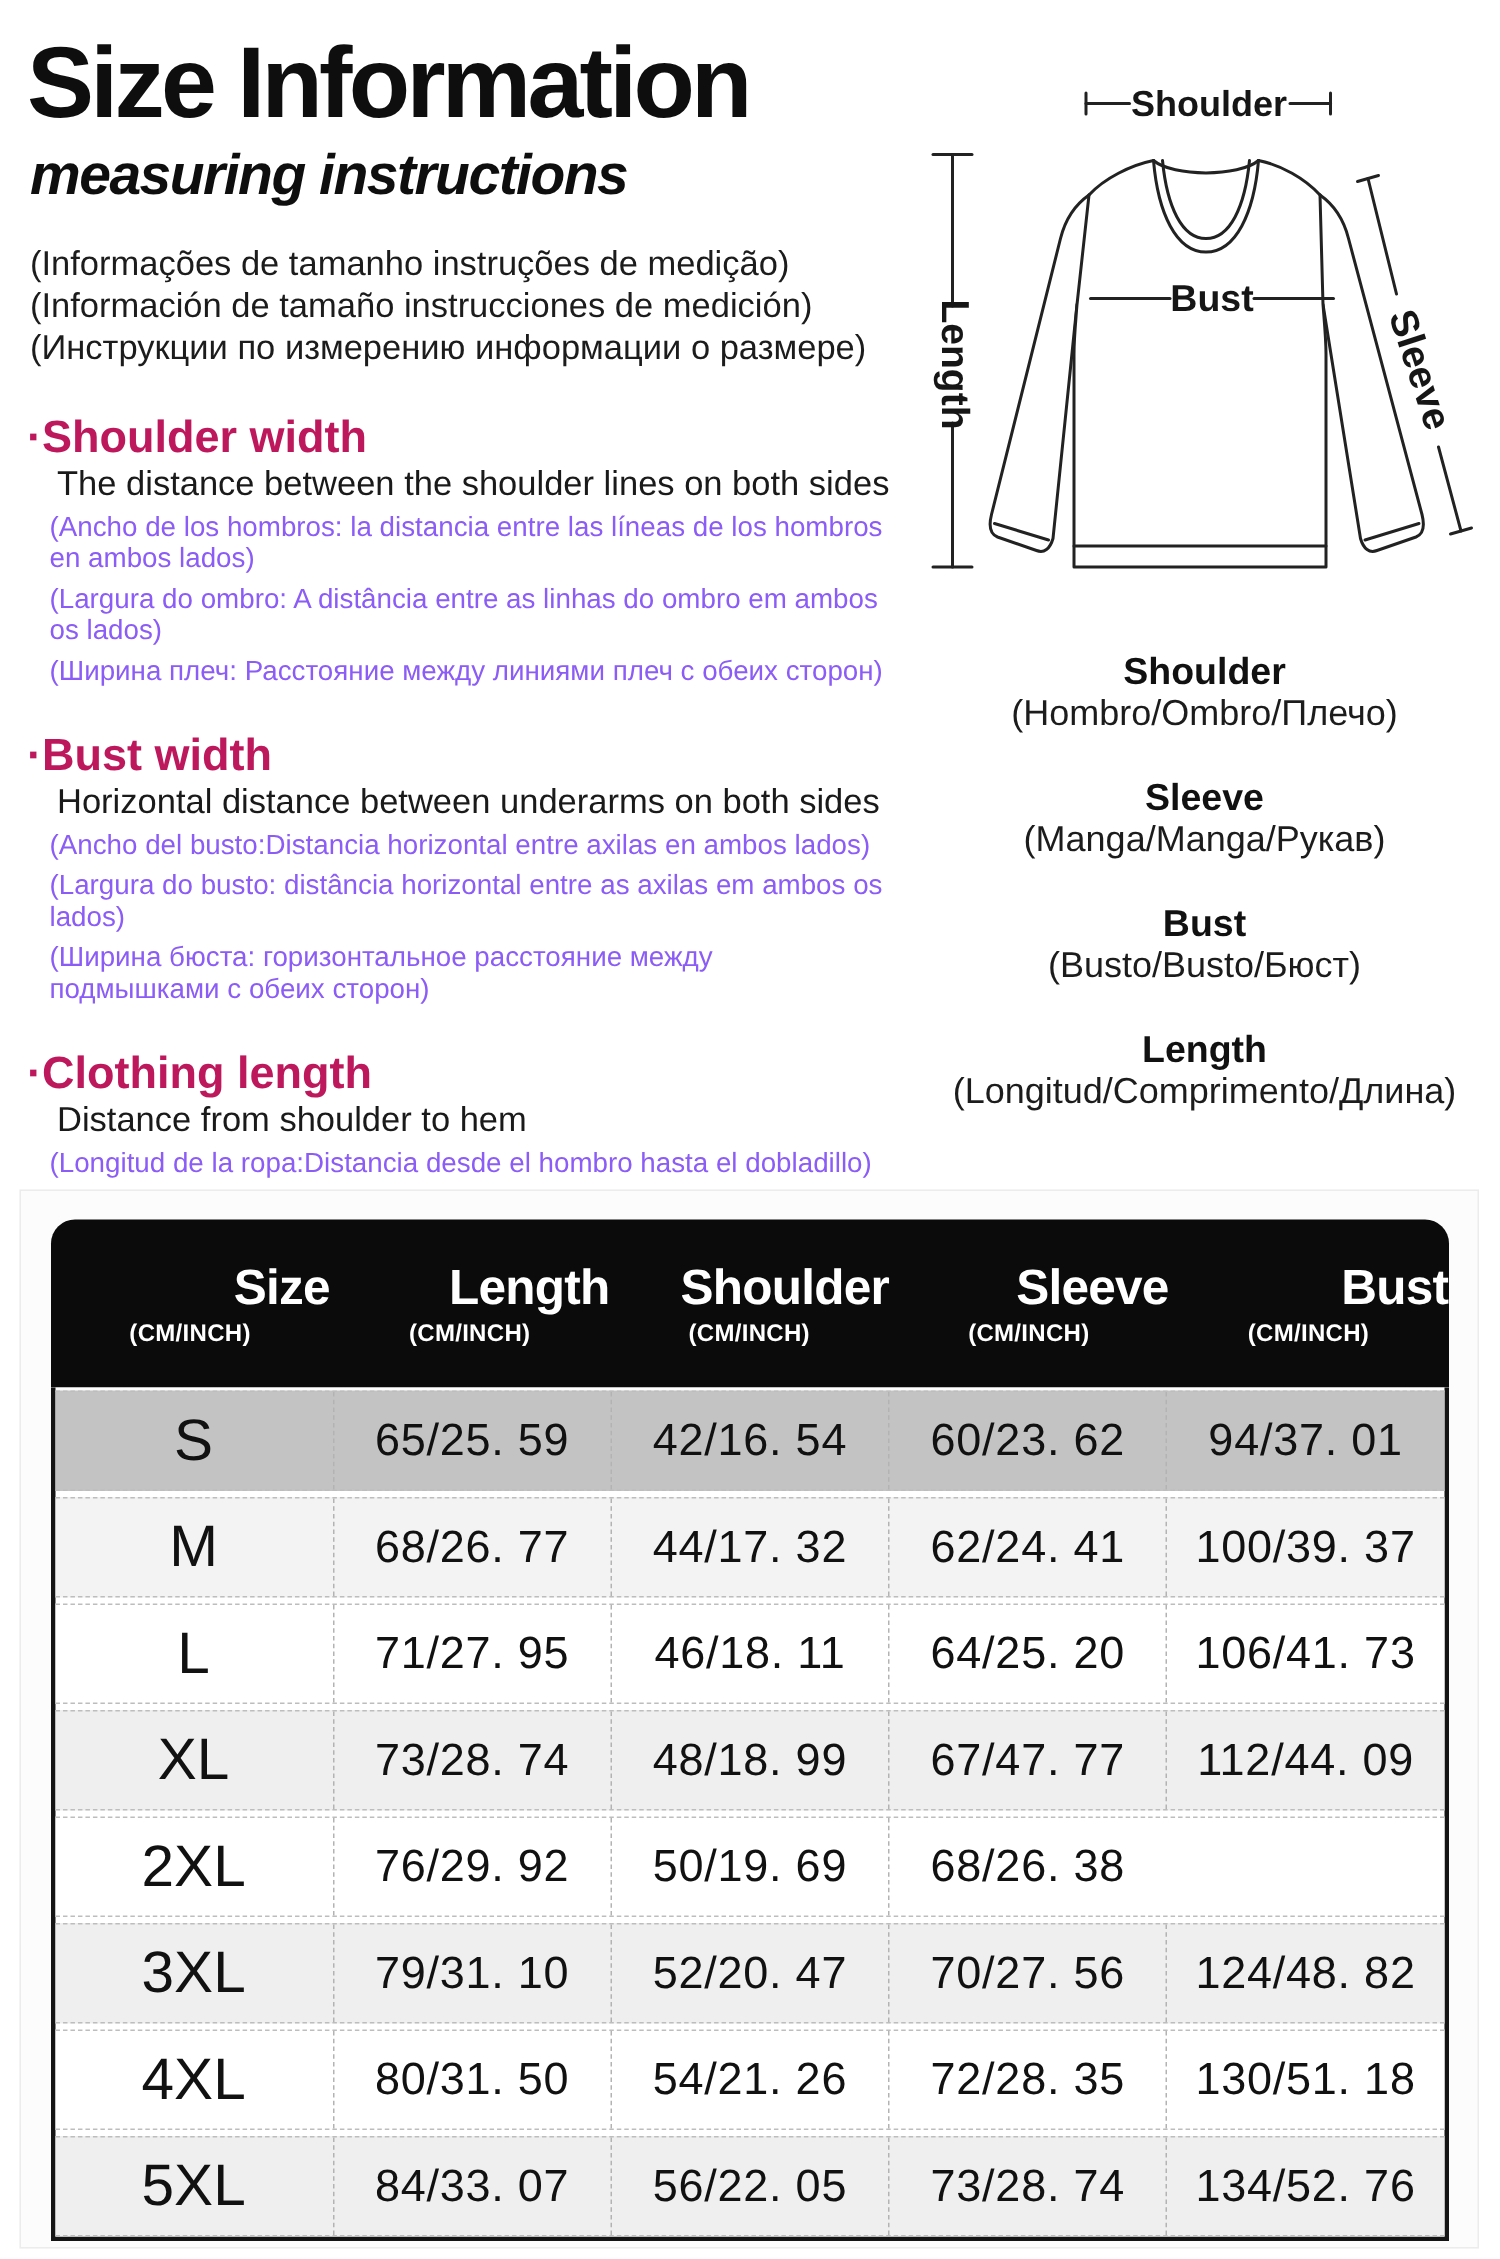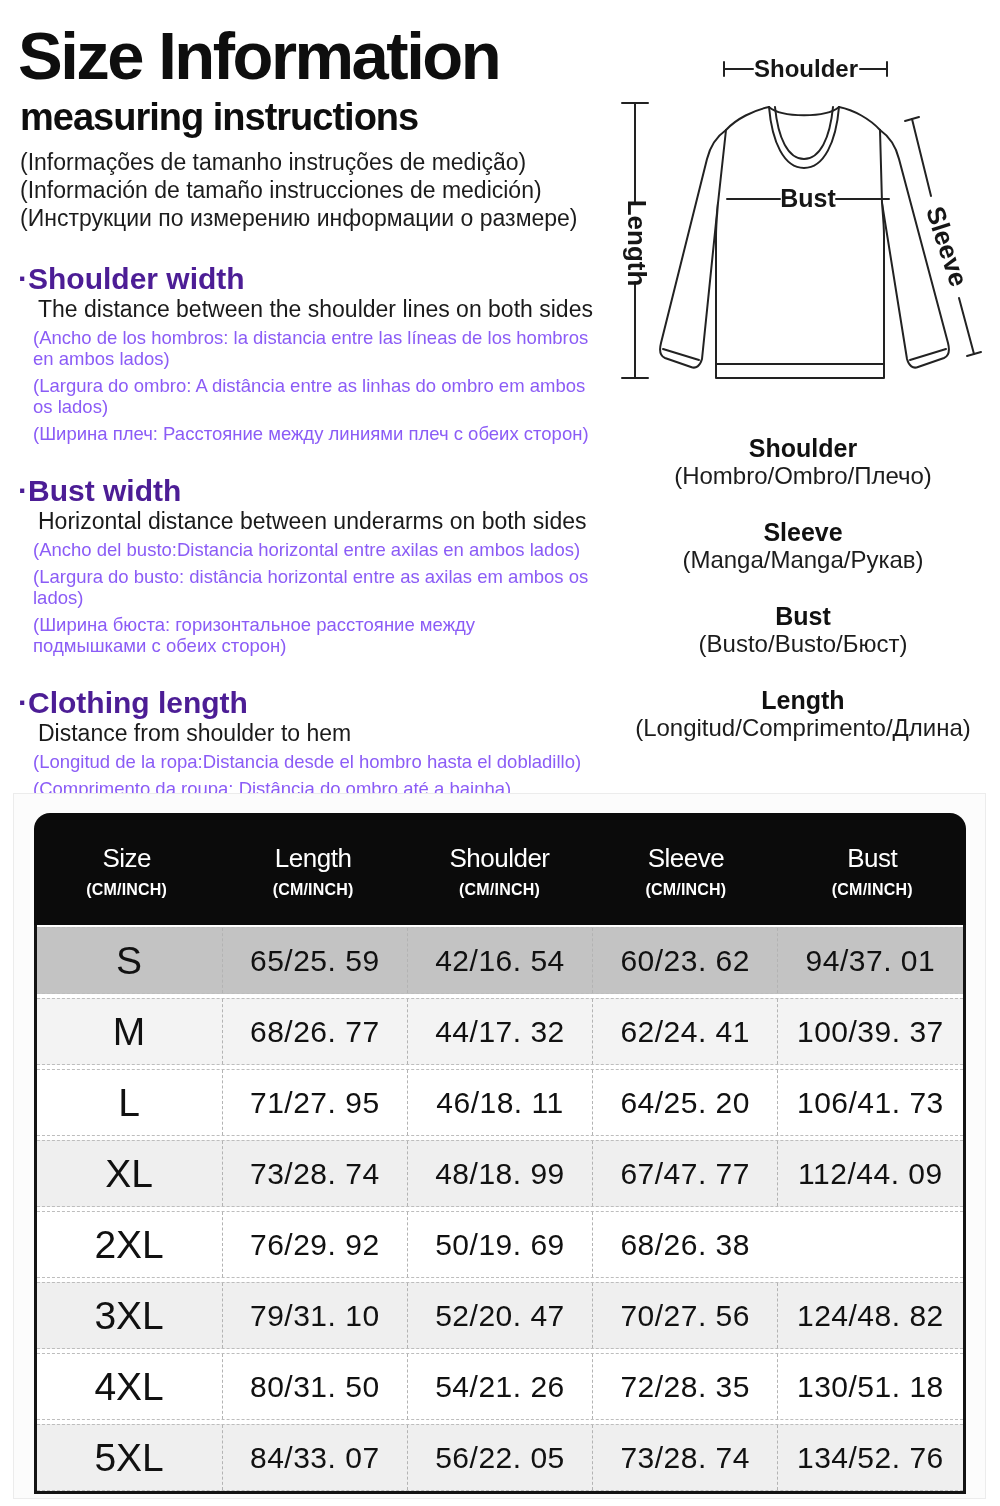--- a/index.html
+++ b/index.html
@@ -3,24 +3,24 @@
 <meta charset="utf-8">
 <style>
   html,body{margin:0;padding:0;background:#fff;}
   #page{
     position:relative;width:1000px;height:1506px;background:#ffffff;overflow:hidden;
     font-family:"Liberation Sans","DejaVu Sans",sans-serif;color:#161616;
   }
   
   .left-col{position:absolute;left:18px;top:18px;width:596px;}
   .main-title{font-size:67px;font-weight:bold;letter-spacing:-2.5px;line-height:76px;margin:0;color:#0e0e0e;}
-  .sub-title{font-size:38px;font-weight:bold;letter-spacing:-1px;line-height:46px;margin:0 0 8px 2px;color:#0e0e0e;}
+  .sub-title{font-size:38px;font-weight:bold;letter-spacing:-1px;line-height:46px;margin:0 0 21px 2px;color:#0e0e0e;font-style:italic;}
   .trans-line{font-size:23px;line-height:28px;margin-left:2px;color:#1c1c1c;}
   .section{margin-top:30px;}
-  .sec-heading{font-size:30px;font-weight:bold;line-height:34px;color:#4c1d95;}
+  .sec-heading{font-size:30px;font-weight:bold;line-height:34px;color:#be185d;}
   .sec-desc{font-size:23px;line-height:26px;margin-left:20px;color:#1a1a1a;}
   .sec-notes{margin:5px 0 0 15px;width:558px;}
   .sec-note{font-size:18.5px;line-height:21px;margin-bottom:6px;color:#8b5cf6;}
   
   .diagram{position:absolute;left:612px;top:46px;}
   
   .legend{position:absolute;left:616px;top:434px;width:374px;text-align:center;}
   .legend-block{margin-bottom:28px;}
   .legend-term{font-size:25px;font-weight:bold;line-height:28px;color:#111;}
   .legend-translation{font-size:24px;line-height:28px;color:#1c1c1c;}
@@ -28,21 +28,21 @@
   .card{
     position:absolute;left:13px;top:793px;width:973px;height:706px;
     background:#fcfcfc;border:1px solid #ececec;box-sizing:border-box;
   }
   .size-table{width:932px;margin:19px auto 0 auto;}
   .t-header{
     background:#0b0b0b;border-radius:16px 16px 0 0;height:112px;
     display:grid;grid-template-columns:repeat(5,1fr);align-items:center;
     color:#ffffff;text-align:center;
   }
-  .th-label{font-size:26px;font-weight:normal;letter-spacing:-0.5px;line-height:36px;}
+  .th-label{font-size:33px;font-weight:bold;letter-spacing:-0.5px;line-height:36px;text-align:right;}
   .th-unit{font-size:16px;font-weight:bold;margin-top:5px;letter-spacing:0.2px;}
   .t-body{
     border:3px solid #141414;border-top:none;background:#ffffff;
     box-sizing:border-box;padding-top:2px;
   }
   .t-row{
     display:grid;grid-template-columns:repeat(5,1fr);height:65px;
     border-top:1px dashed #bdbdbd;border-bottom:1px dashed #bdbdbd;
     margin-bottom:4px;text-align:center;background:#fff;
   }

